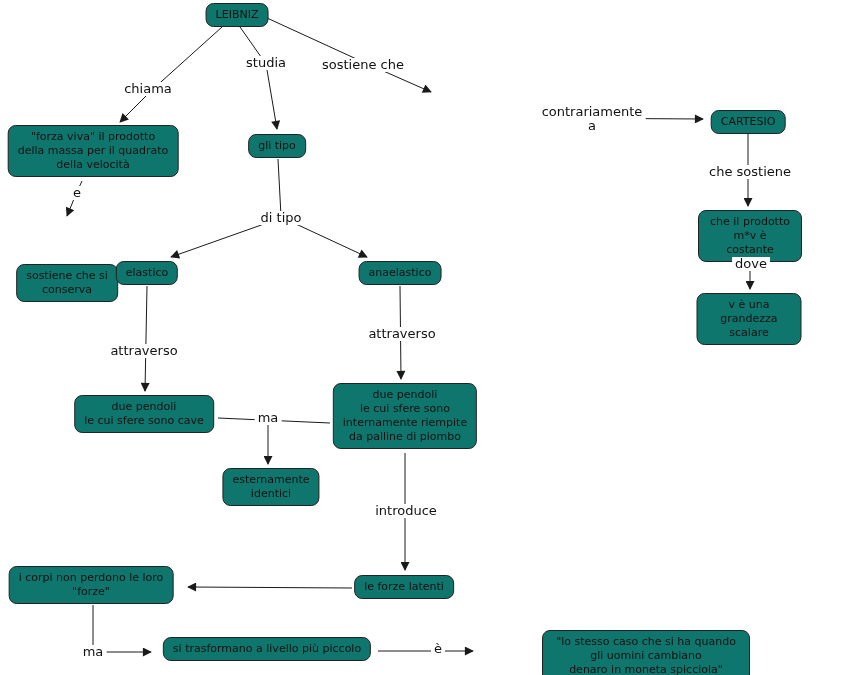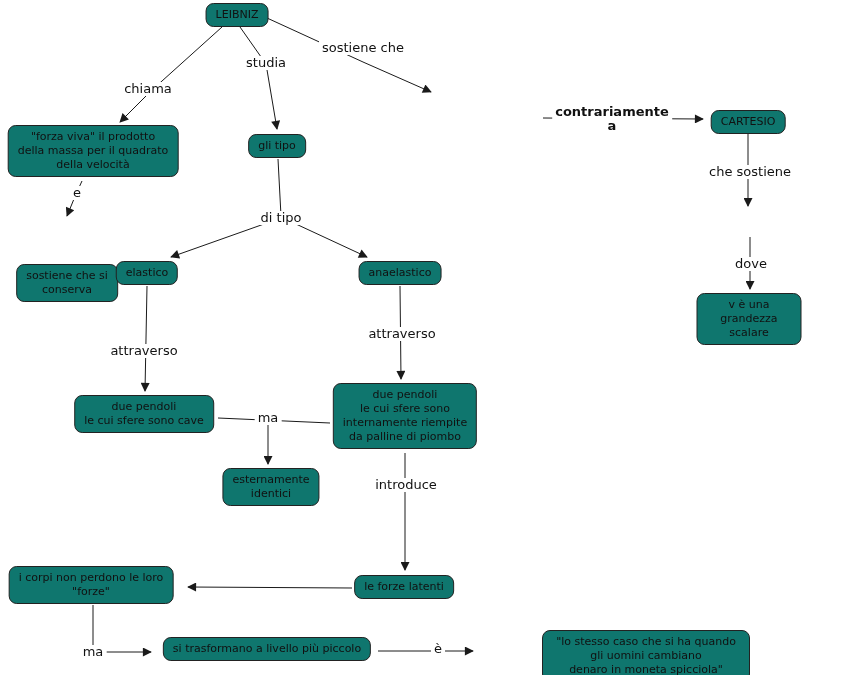--- a/index.html
+++ b/index.html
@@ -88,45 +88,46 @@
   <div class="concept" style="left:237px; top:3px;">LEIBNIZ</div>
   <div class="concept" style="left:93px;  top:125px;">"forza viva" il prodotto
 della massa per il quadrato
 della velocità</div>
   <div class="concept" style="left:67px;  top:220px;margin-top:44px;">sostiene che si
 conserva</div>
   <div class="concept" style="left:277px; top:134px;">gli tipo</div>
   <div class="concept" style="left:147px; top:261px;">elastico</div>
   <div class="concept" style="left:400px; top:261px;">anaelastico</div>
   <div class="concept" style="left:748px; top:110px;">CARTESIO</div>
+  <div class="concept" style="left:750px; top:210px;">che il prodotto m*v è costante</div>
   <div class="concept" style="left:749px; top:293px;">v è una grandezza scalare</div>
   <div class="concept" style="left:144px; top:395px;">due pendoli
 le cui sfere sono cave</div>
   <div class="concept" style="left:405px; top:383px;">due pendoli
 le cui sfere sono
 internamente riempite
 da palline di piombo</div>
   <div class="concept" style="left:271px; top:468px;">esternamente
 identici</div>
   <div class="concept" style="left:404px; top:575px;">le forze latenti</div>
   <div class="concept" style="left:91px;  top:566px;">i corpi non perdono le loro
 "forze"</div>
   <div class="concept" style="left:267px; top:637px;">si trasformano a livello più piccolo</div>
   <div class="concept" style="left:646px; top:630px;">"lo stesso caso che si ha quando gli uomini cambiano
 denaro in moneta spicciola"</div>
 
   <div class="link-label" style="left:148px; top:89px;">chiama</div>
   <div class="link-label" style="left:266px; top:63px;">studia</div>
-  <div class="link-label" style="left:363px; top:48px;">sostiene che</div>
+  <div class="link-label" style="left:363px; top:65px;">sostiene che</div>
   <div class="link-label" style="left:77px;  top:193px;">e</div>
   <div class="link-label" style="left:281px; top:218px;">di tipo</div>
-  <div class="link-label" style="left:612px; top:119px;font-weight:bold;">contrariamente
+  <div class="link-label" style="left:592px; top:119px;">contrariamente
 a</div>
   <div class="link-label" style="left:750px; top:172px;">che sostiene</div>
   <div class="link-label" style="left:751px; top:264px;">dove</div>
   <div class="link-label" style="left:144px; top:351px;">attraverso</div>
   <div class="link-label" style="left:402px; top:334px;">attraverso</div>
   <div class="link-label" style="left:268px; top:418px;">ma</div>
-  <div class="link-label" style="left:406px; top:485px;">introduce</div>
+  <div class="link-label" style="left:406px; top:511px;">introduce</div>
   <div class="link-label" style="left:93px;  top:652px;">ma</div>
   <div class="link-label" style="left:438px; top:649px;">è</div>
 
 </div>
 
 </body></html>

